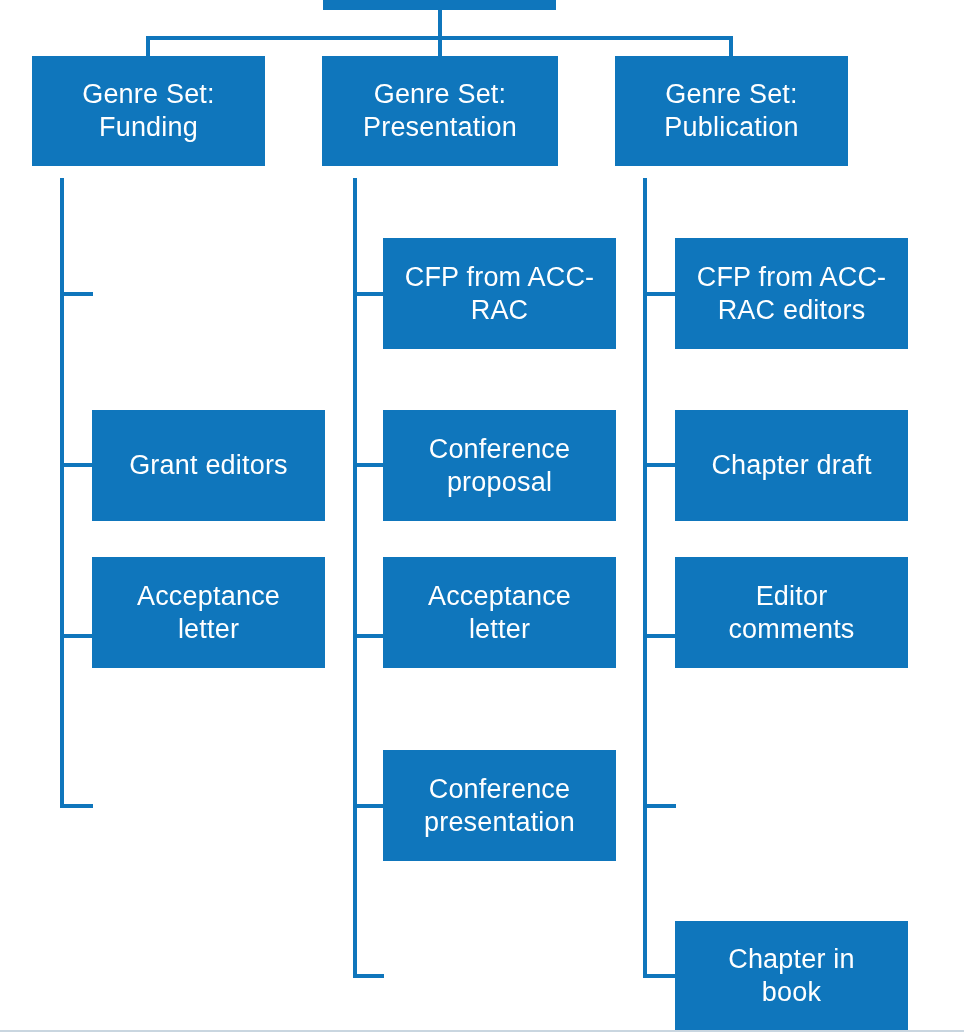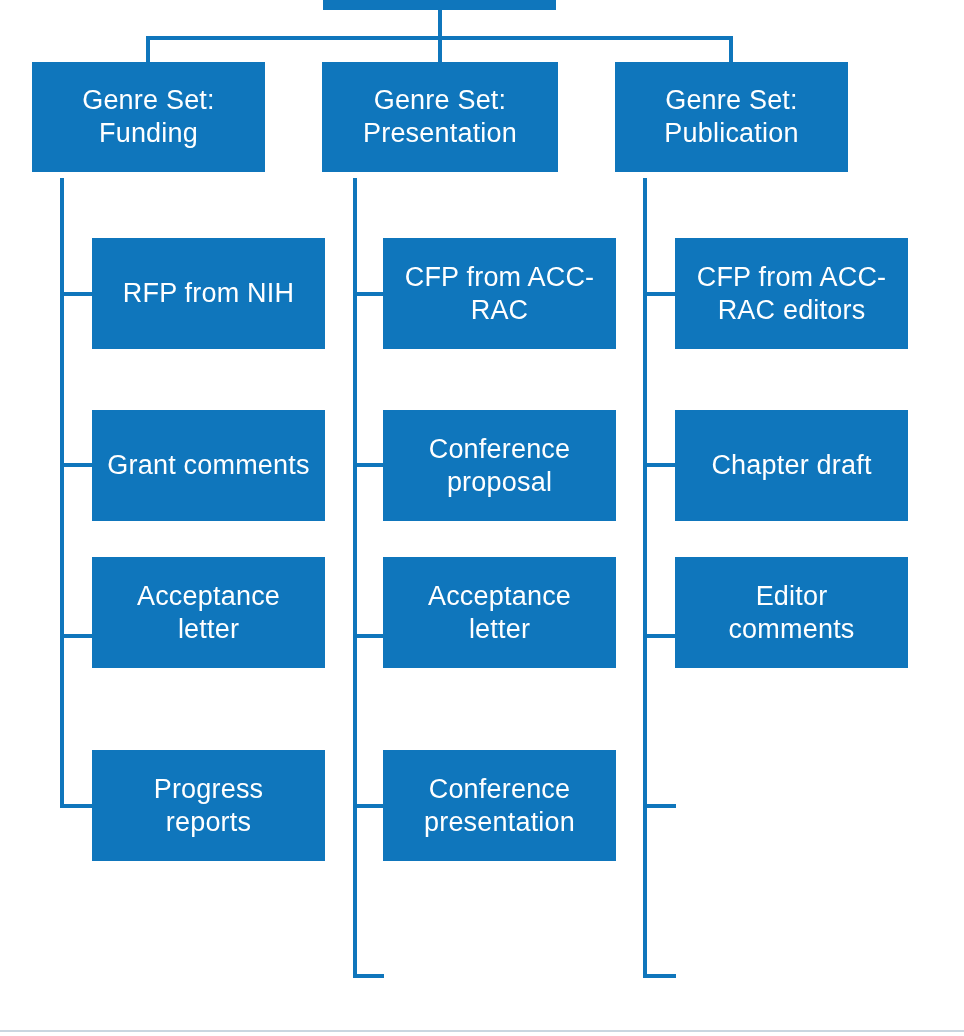--- a/index.html
+++ b/index.html
@@ -24,21 +24,21 @@
     text-align:center;
     white-space:pre-line;
     font-size:27px;line-height:1.22;
     letter-spacing:0.2px;
   }
   .line{
     position:absolute;
     background:var(--line-blue,#0f76bc);
   }
   
-  .hdr{top:62px;height:110px;width:233px;}
+  .hdr{top:56px;height:110px;width:233px;}
   .hdr-funding{left:32px;}
   .hdr-presentation{left:322px;width:236px;}
   .hdr-publication{left:615px;}
   
   .child{width:233px;height:111px;}
   .r1{top:238px}.r2{top:410px}.r3{top:557px}.r4{top:750px}.r5{top:921px;height:110px}
   .col-l{left:92px}.col-m{left:383px}.col-r{left:675px}
   
   .root{left:323px;top:-101px;width:233px;height:111px;}
   .page-edge{
@@ -78,37 +78,36 @@
   <div class="line" style="left:353px;top:804px;width:31px;height:4px;"></div>
   <div class="line" style="left:353px;top:974px;width:31px;height:4px;"></div>
 
   <div class="line" style="left:643px;top:178px;width:4px;height:800px;"></div>
   <div class="line" style="left:643px;top:292px;width:33px;height:4px;"></div>
   <div class="line" style="left:643px;top:463px;width:33px;height:4px;"></div>
   <div class="line" style="left:643px;top:634px;width:33px;height:4px;"></div>
   <div class="line" style="left:643px;top:804px;width:33px;height:4px;"></div>
   <div class="line" style="left:643px;top:974px;width:33px;height:4px;"></div>
 
-  <div class="box child col-l r1">RFP from NIH</div>
-  <div class="box child col-l r2">Grant comments</div>
+  <div class="box child col-l r2">Grant editors</div>
   <div class="box child col-l r3">Acceptance
 letter</div>
-  <div class="box child col-l r4">Progress
-reports</div>
 
   <div class="box child col-m r1">CFP from ACC-
 RAC</div>
   <div class="box child col-m r2">Conference
 proposal</div>
   <div class="box child col-m r3">Acceptance
 letter</div>
   <div class="box child col-m r4">Conference
 presentation</div>
 
   <div class="box child col-r r1">CFP from ACC-
 RAC editors</div>
   <div class="box child col-r r3">Editor
 comments</div>
   <div class="box child col-r r2">Chapter draft</div>
+  <div class="box child col-r r5">Chapter in
+book</div>
 
   <div class="page-edge"></div>
 
 </div>
 
 </body></html>

